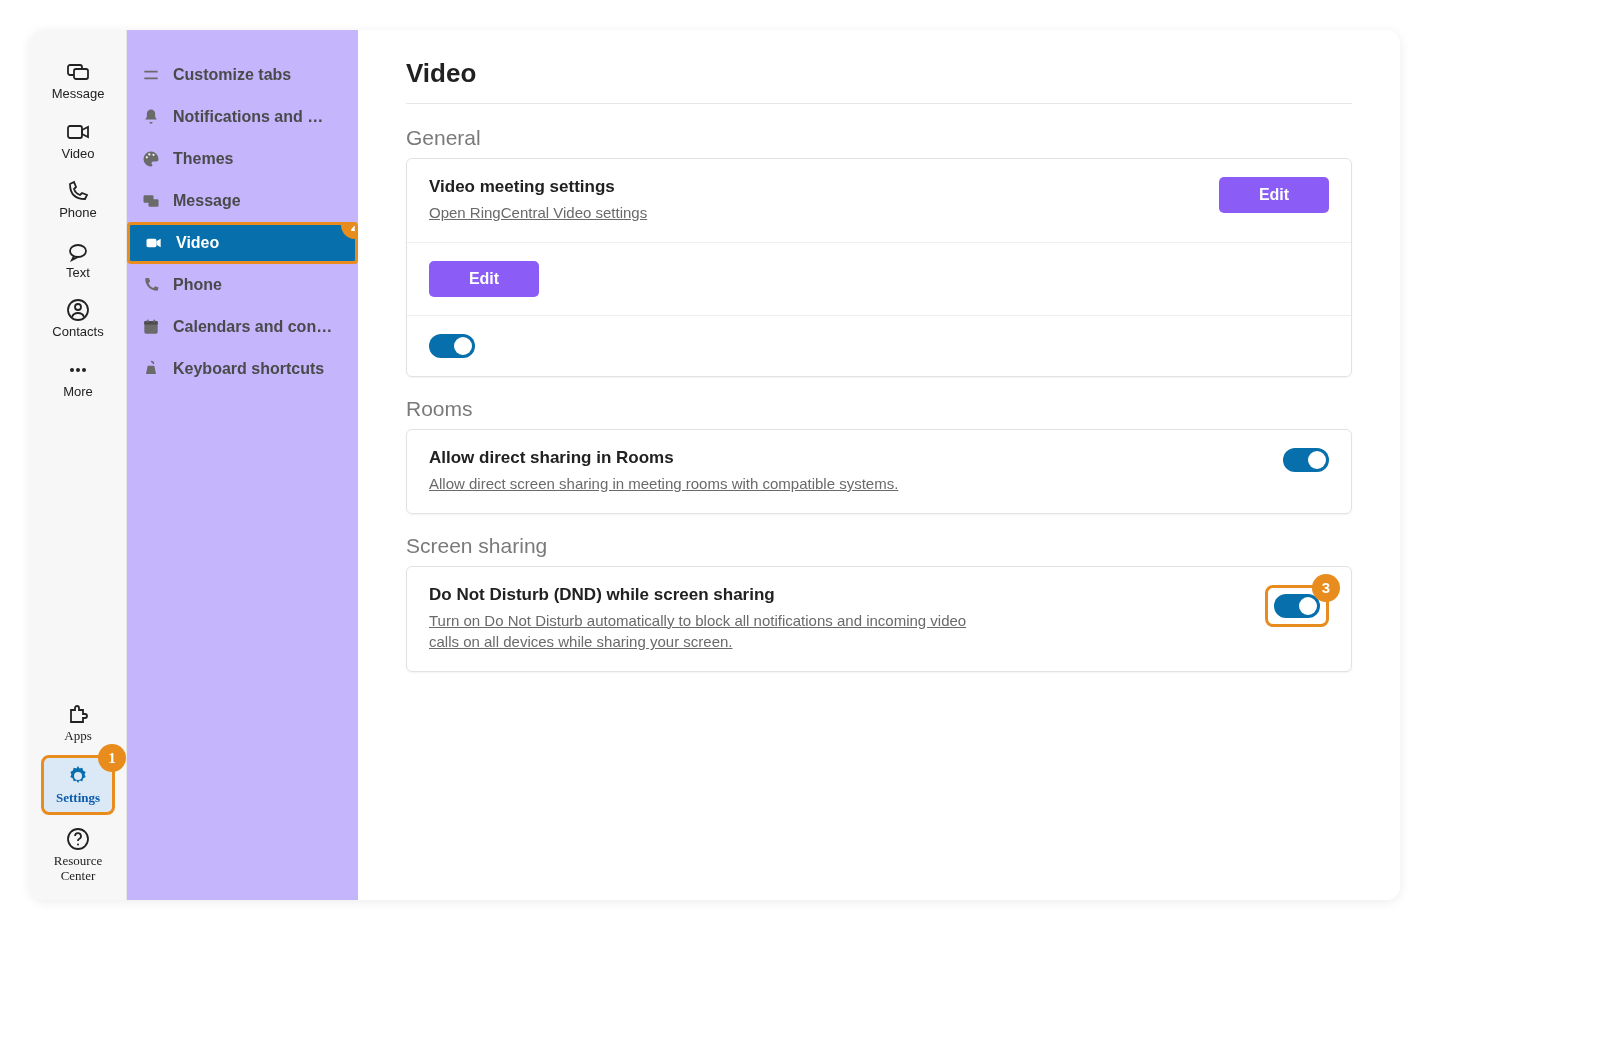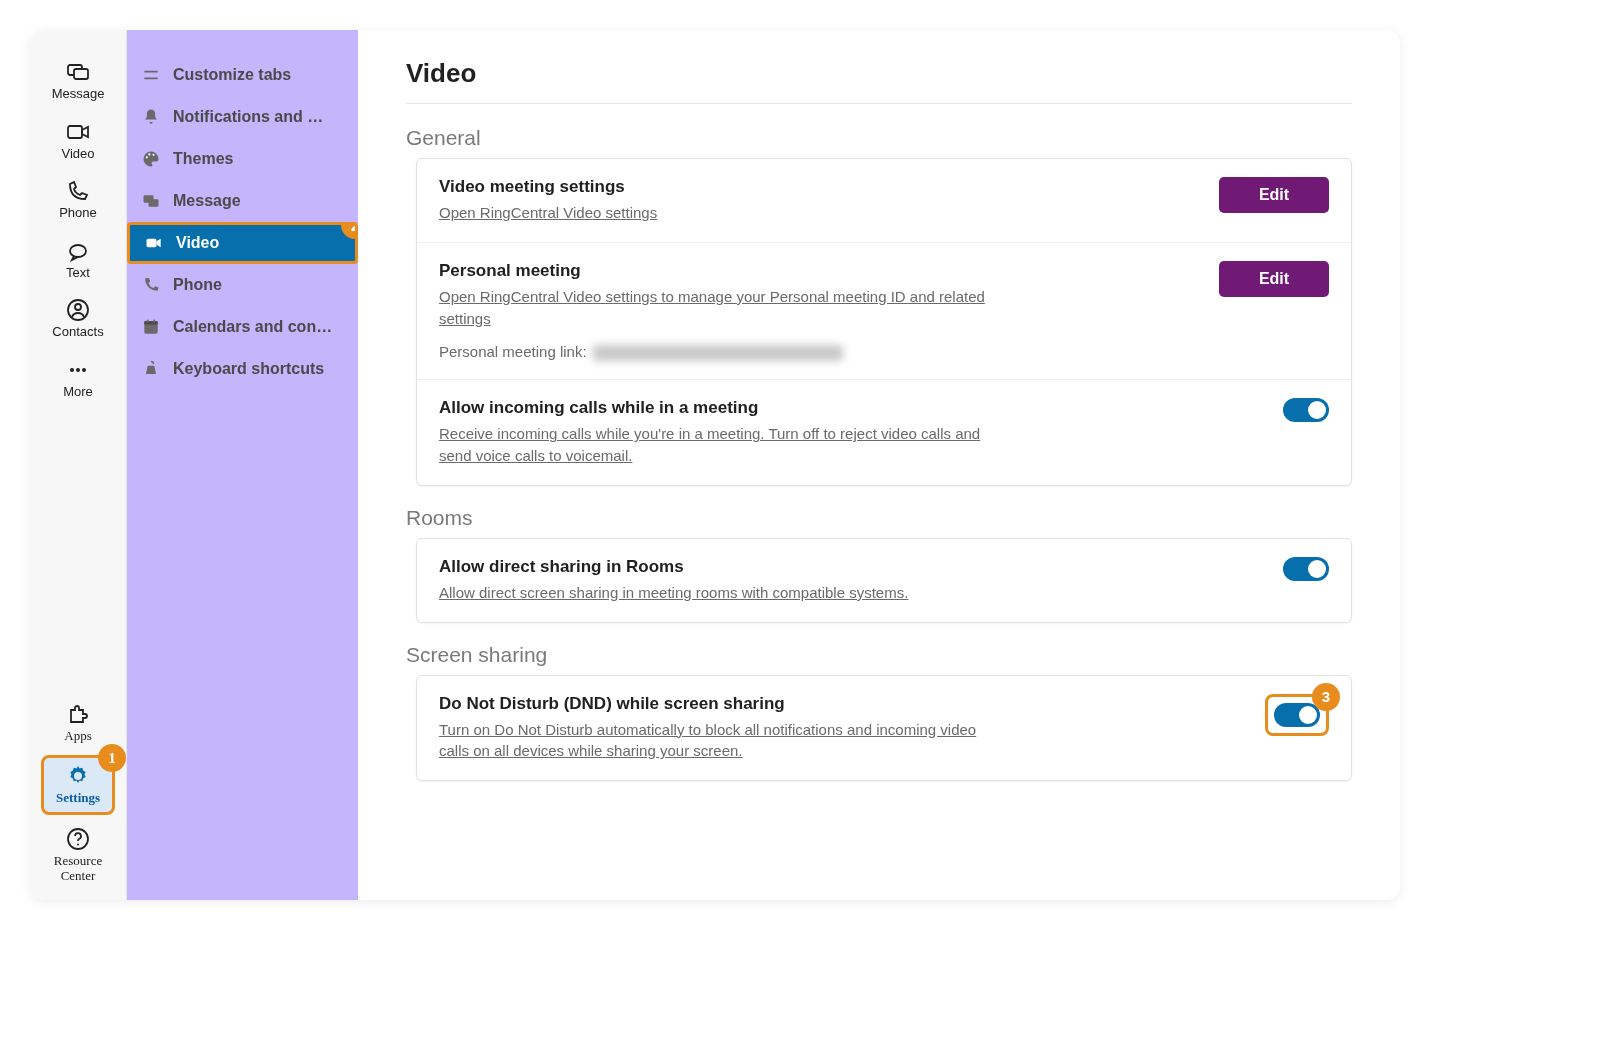--- a/index.html
+++ b/index.html
@@ -15,29 +15,29 @@
 .rail-item.selected .rail-label { color: #0b5cab; font-weight: 600; }
 .icn { width: 26px; height: 24px; }
 .settings-list { width: 232px; background: #c4b5fd; border-left: 1px solid #e6e6e6; padding-top: 24px; flex-shrink: 0; }
 .slist-item { display: flex; align-items: center; height: 42px; padding: 0 14px; cursor: pointer; color: #4a4a4a; font-weight: 600; font-size: 16px; white-space: nowrap; overflow: hidden; text-overflow: ellipsis; }
 .slist-item.active { background: #066fac; color: #fff; border-radius: 4px; border: 3px solid #e88c1e; position: relative; }
 .slist-icn { width: 20px; height: 20px; margin-right: 12px; flex-shrink: 0; }
 .slist-txt { overflow: hidden; text-overflow: ellipsis; }
 .main { flex: 1; background: #fff; padding: 28px 48px 20px 48px; overflow-y: auto; }
 .page-title { font-size: 26px; font-weight: 700; padding-bottom: 14px; border-bottom: 1px solid #e6e6e6; margin-bottom: 22px; }
 .section-label { color: #7a7a7a; font-size: 21px; margin-bottom: 8px; margin-top: 20px; }
-.card { border: 1px solid #e2e2e2; border-radius: 6px; box-shadow: 0 1px 2px rgba(0,0,0,0.05); margin-left: 10px; }
+.card { border: 1px solid #e2e2e2; border-radius: 6px; box-shadow: 0 1px 2px rgba(0,0,0,0.05); }
 .row { display: flex; align-items: flex-start; padding: 18px 22px; }
 .row + .row { border-top: 1px solid #eee; }
 .row-txt { flex: 1; padding-right: 24px; }
 .row-title { font-weight: 700; font-size: 17px; }
 .row-desc { color: #6a6a6a; font-size: 15px; margin-top: 5px; line-height: 1.45; max-width: 550px; text-decoration: underline; }
 .row-extra { color: #6a6a6a; font-size: 15px; margin-top: 14px; }
 .blur-chip { display: inline-block; width: 250px; height: 16px; background: #c8c8c8; border-radius: 3px; filter: blur(4px); vertical-align: middle; margin-left: 6px; }
-.edit-btn { background: #701a75; color: #fff; border: none; border-radius: 5px; width: 110px; height: 36px; font-size: 16px; font-weight: 600; cursor: pointer; }
+.edit-btn { background: #8b5cf6; color: #fff; border: none; border-radius: 5px; width: 110px; height: 36px; font-size: 16px; font-weight: 600; cursor: pointer; }
 .toggle { width: 46px; height: 24px; background: #066fac; border-radius: 14px; position: relative; cursor: pointer; flex-shrink: 0; }
 .toggle::after { content: ""; position: absolute; top: 3px; right: 3px; width: 18px; height: 18px; background: #fff; border-radius: 50%; }
 .toggle-wrap { padding: 6px; border: 3px solid #e88c1e; border-radius: 8px; position: relative; }
 .badge { position: absolute; top: -14px; right: -14px; width: 28px; height: 28px; background: #e88c1e; color: #fff; border-radius: 50%; display: flex; align-items: center; justify-content: center; font-size: 15px; font-weight: 600; }
 </style>
 </head>
 <body>
 
 <div class="app-frame">
 
@@ -180,32 +180,23 @@
     <div class="section-label">General</div>
     <div class="card">
       <div class="row">
         <div class="row-txt">
           <div class="row-title">Video meeting settings</div>
           <div class="row-desc">Open RingCentral Video settings</div>
         </div>
         <button class="edit-btn">Edit</button>
       </div>
       <div class="row">
-        <div class="row-txt">
-          <div class="row-title">Personal meeting</div>
-          <div class="row-desc">Open RingCentral Video settings to manage your Personal meeting ID and related settings</div>
-          <div class="row-extra"><span>Personal meeting link:</span><span class="blur-chip"></span></div>
-        </div>
         <button class="edit-btn">Edit</button>
       </div>
       <div class="row">
-        <div class="row-txt">
-          <div class="row-title">Allow incoming calls while in a meeting</div>
-          <div class="row-desc">Receive incoming calls while you're in a meeting. Turn off to reject video calls and send voice calls to voicemail.</div>
-        </div>
         <div class="toggle"></div>
       </div>
     </div>
 
     <div class="section-label">Rooms</div>
     <div class="card">
       <div class="row">
         <div class="row-txt">
           <div class="row-title">Allow direct sharing in Rooms</div>
           <div class="row-desc">Allow direct screen sharing in meeting rooms with compatible systems.</div>

